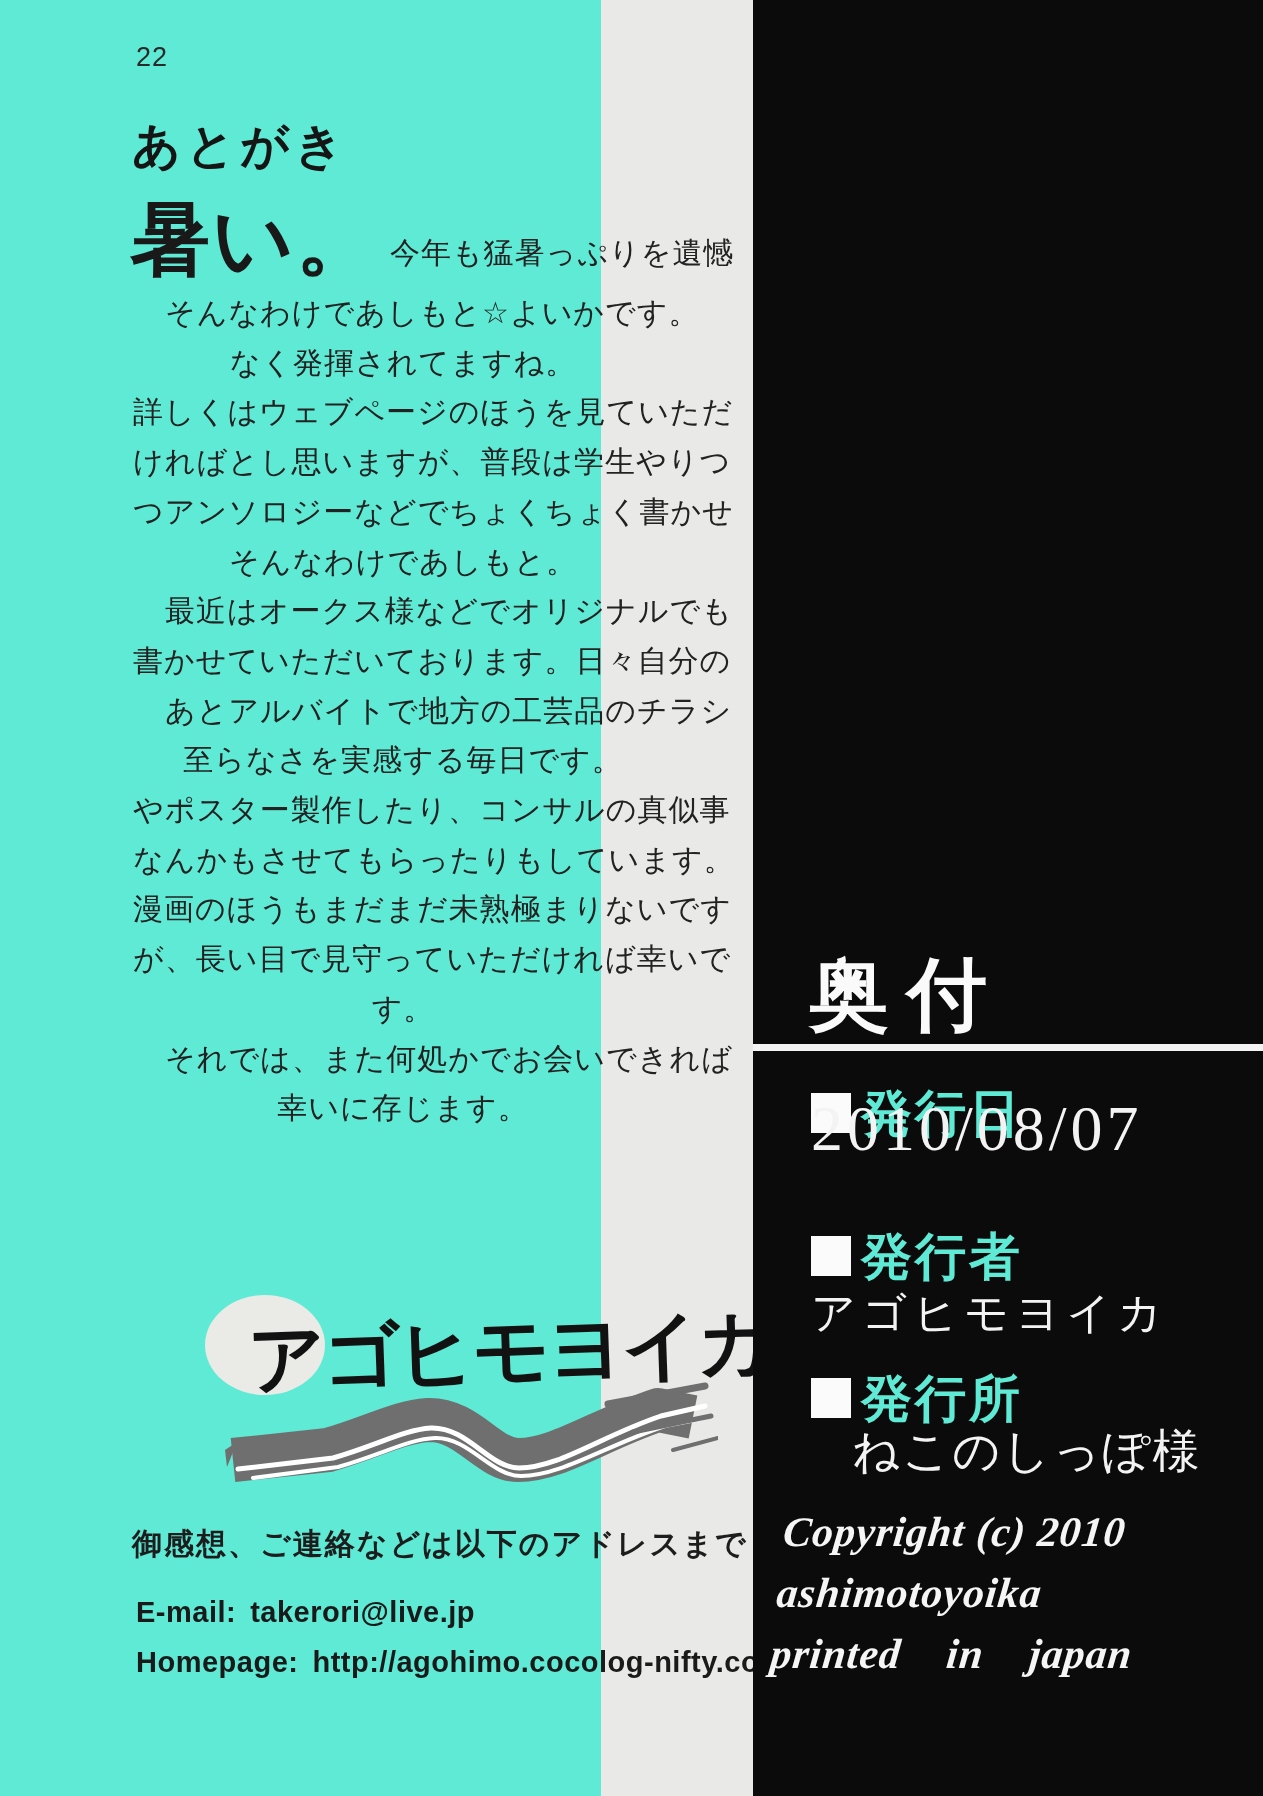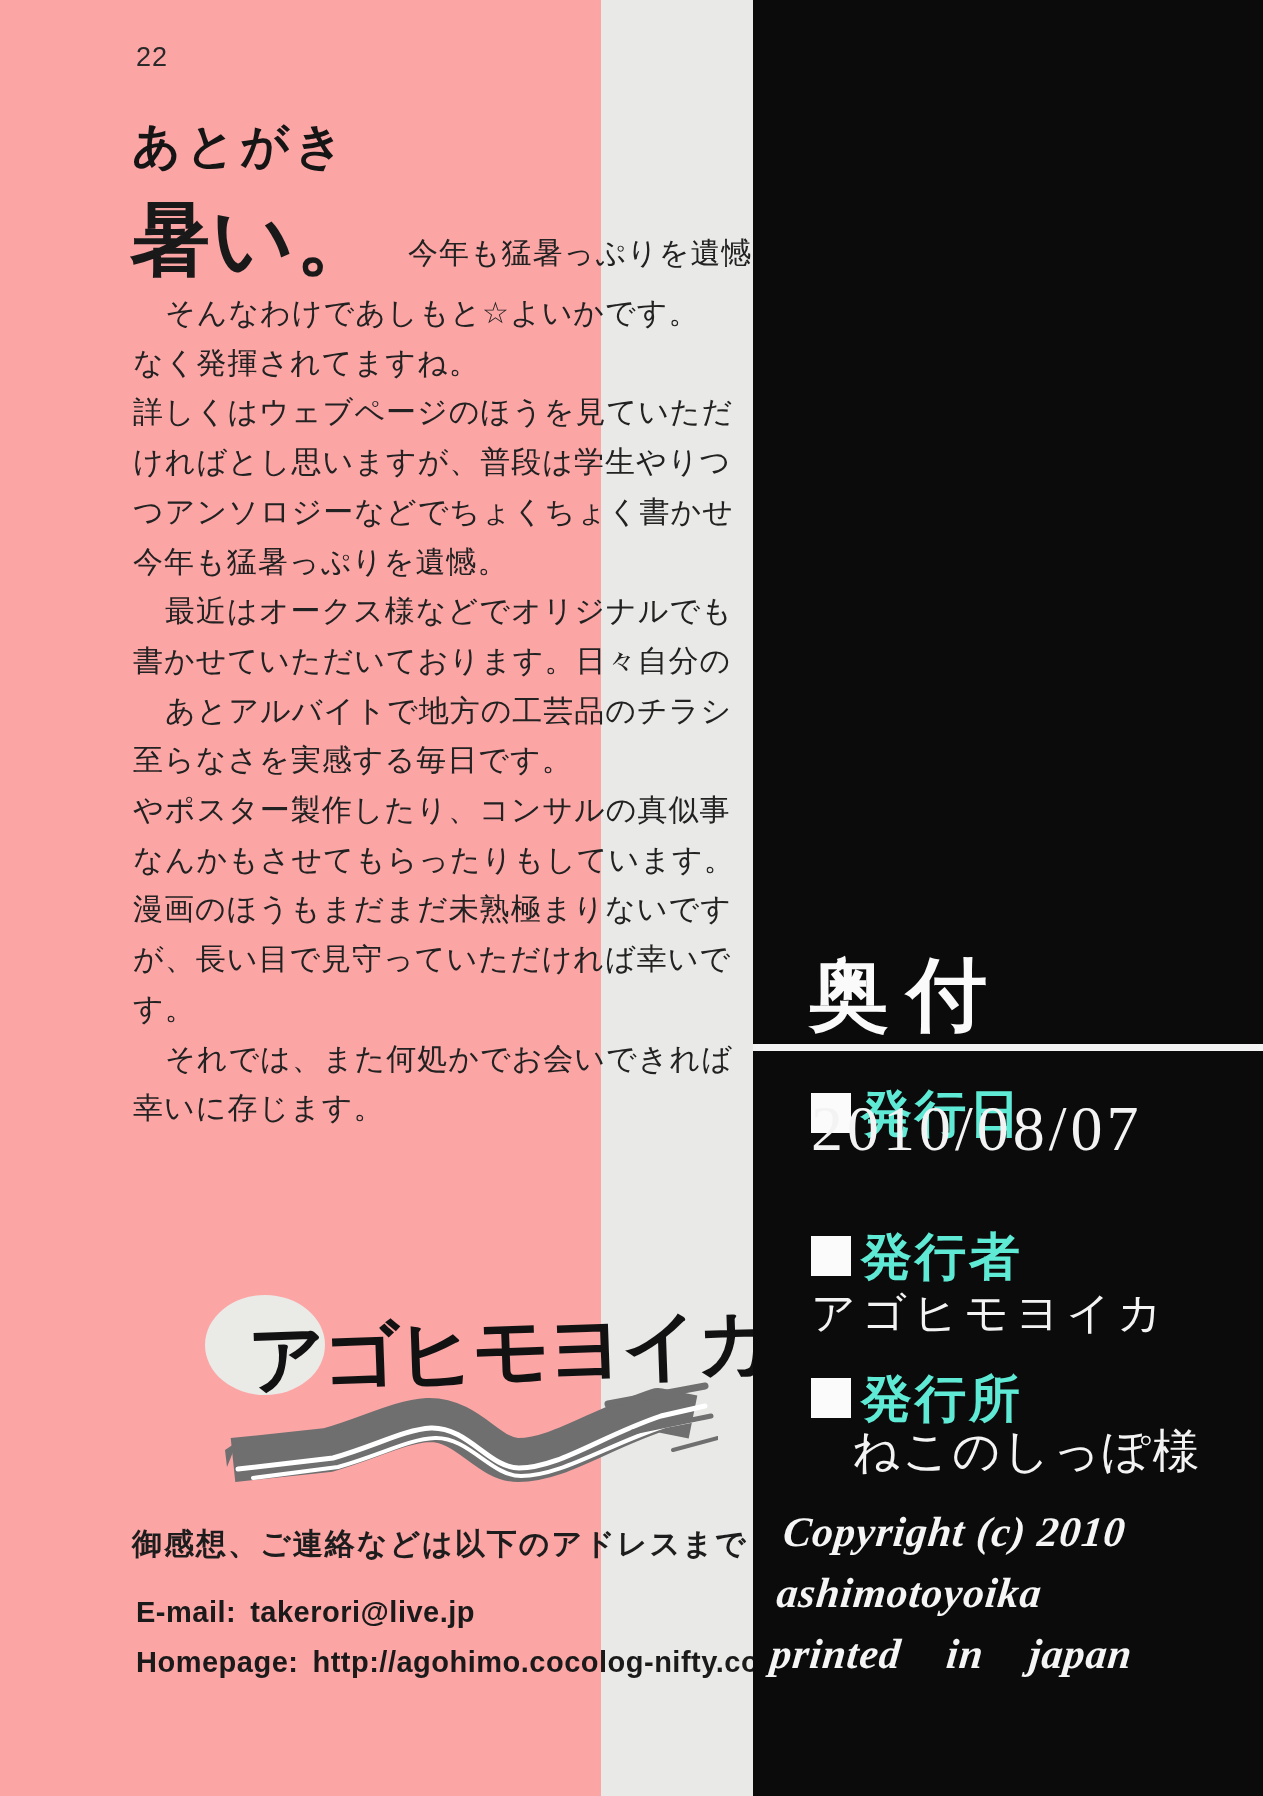--- a/index.html
+++ b/index.html
@@ -1,25 +1,25 @@
 <!DOCTYPE html>
 <html><head>
 <meta charset="utf-8">
 <style>
   html,body{margin:0;padding:0;}
   body{width:1263px;height:1796px;position:relative;font-family:"Liberation Sans","DejaVu Sans",sans-serif;background:#e9e9e7;overflow:hidden;}
   .page{position:absolute;left:0;top:0;width:1263px;height:1796px;}
 
   
-  .left-page{position:absolute;left:0;top:0;width:601px;height:1796px;background:#fca5a5;color:#222;}
+  .left-page{position:absolute;left:0;top:0;width:601px;height:1796px;background:#5eead4;color:#222;text-align:center;}
   .pagenum{position:absolute;left:136px;top:42px;font-size:27px;letter-spacing:1px;color:#2a2a2a;}
   .aft-title{position:absolute;left:132px;top:114px;font-size:48px;font-weight:800;letter-spacing:5px;color:#151515;margin:0;}
   .lead{position:absolute;left:130px;top:192px;white-space:nowrap;}
   .lead-big{font-size:80px;font-weight:600;letter-spacing:2px;color:#191919;vertical-align:bottom;line-height:96px;}
-  .lead-small{font-size:30px;color:#222;margin-left:30px;vertical-align:bottom;position:relative;top:-14px;letter-spacing:1px;}
+  .lead-small{font-size:30px;color:#222;margin-left:12px;vertical-align:bottom;position:relative;top:-14px;letter-spacing:1px;}
   .aft-body{position:absolute;left:133px;top:288px;width:540px;font-size:30px;line-height:49.7px;letter-spacing:1px;color:#222;}
   .aft-body .line{white-space:nowrap;}
   .aft-body .indent{padding-left:32px;}
 
   
   .logo{position:absolute;left:0;top:0;}
   .logo-blob{position:absolute;left:205px;top:1295px;width:120px;height:100px;border-radius:50%;background:#eaeae7;}
   .brush-svg{position:absolute;left:213px;top:1372px;width:505px;height:140px;}
   .logo-text{position:absolute;left:248px;top:1302px;width:460px;font-size:76px;font-weight:900;letter-spacing:-3px;color:#121212;transform:rotate(-2deg);white-space:nowrap;font-family:"Liberation Sans","DejaVu Sans",sans-serif;}
 
@@ -56,21 +56,21 @@
     <div class="lead">
       <span class="lead-big">暑い。</span><span class="lead-small">今年も猛暑っぷりを遺憾</span>
     </div>
 
     <div class="aft-body">
       <div class="line indent">そんなわけであしもと☆よいかです。</div>
       <div class="line">なく発揮されてますね。</div>
       <div class="line">詳しくはウェブページのほうを見ていただ</div>
       <div class="line">ければとし思いますが、普段は学生やりつ</div>
       <div class="line">つアンソロジーなどでちょくちょく書かせ</div>
-      <div class="line">今年も猛暑っぷりを遺憾。</div>
+      <div class="line">そんなわけであしもと。</div>
       <div class="line indent">最近はオークス様などでオリジナルでも</div>
       <div class="line">書かせていただいております。日々自分の</div>
       <div class="line indent">あとアルバイトで地方の工芸品のチラシ</div>
       <div class="line">至らなさを実感する毎日です。</div>
       <div class="line">やポスター製作したり、コンサルの真似事</div>
       <div class="line">なんかもさせてもらったりもしています。</div>
       <div class="line">漫画のほうもまだまだ未熟極まりないです</div>
       <div class="line">が、長い目で見守っていただければ幸いで</div>
       <div class="line">す。</div>
       <div class="line indent">それでは、また何処かでお会いできれば</div>

